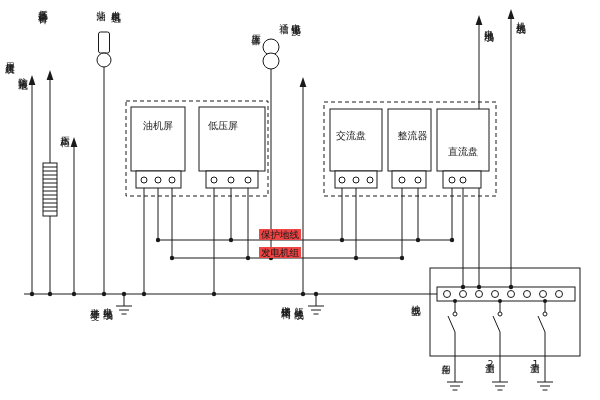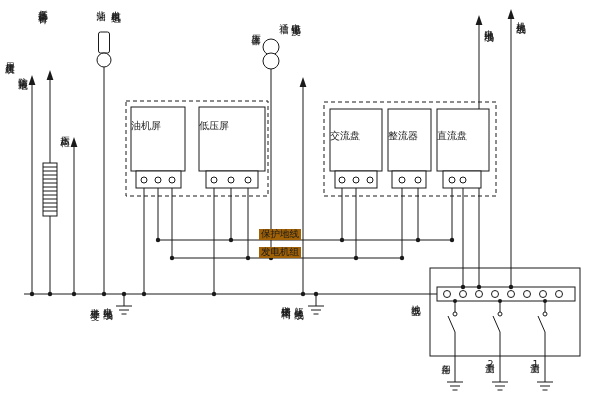--- a/index.html
+++ b/index.html
@@ -6,22 +6,22 @@
   .stage {
     position:relative; width:600px; height:400px; background:#ffffff;
     font-family:"DejaVu Sans","Liberation Sans",sans-serif; color:#1a1a1a;
     overflow:hidden;
   }
   .stage svg { position:absolute; left:0; top:0; }
   .vlabel {
     position:absolute; writing-mode:vertical-lr; text-orientation:upright;
     font-size:9.5px; line-height:11px; letter-spacing:1px; white-space:nowrap;
   }
-  .boxlabel { position:absolute; font-size:10px; line-height:12px; }
-  .linelabel { position:absolute; font-size:9.5px; line-height:11px; background:#a16207; padding:0 2px;font-family:Liberation Serif, serif; }
+  .boxlabel { position:absolute; font-size:10px; line-height:12px; text-align:center; }
+  .linelabel { position:absolute; font-size:9.5px; line-height:11px; background:#ef4444; padding:0 2px; }
 </style>
 </head>
 <body>
 
 <div class="stage">
 
   <svg width="600" height="400" viewBox="0 0 600 400">
     <g stroke="#1a1a1a" stroke-width="1" fill="none">
 
       <g>
@@ -216,19 +216,19 @@
   <div class="vlabel" style="left:281px;top:298px">主楼钢结构</div>
   <div class="vlabel" style="left:294px;top:300px">躯体地线</div>
   <div class="vlabel" style="left:411px;top:297px">地线盘</div>
   <div class="vlabel" style="left:441px;top:357px">备用</div>
   <div class="vlabel" style="left:485px;top:356px">测量2</div>
   <div class="vlabel" style="left:530px;top:356px">测量1</div>
 
   <div class="boxlabel" style="left:131px;top:120px;width:54px">油机屏</div>
   <div class="boxlabel" style="left:199px;top:120px;width:48px">低压屏</div>
   <div class="boxlabel" style="left:330px;top:130px;width:42px">交流盘</div>
-  <div class="boxlabel" style="left:388px;top:130px;width:63px">整流器</div>
-  <div class="boxlabel" style="left:437px;top:130px;width:52px">直流盘</div>
+  <div class="boxlabel" style="left:388px;top:130px;width:49px">整流器</div>
+  <div class="boxlabel" style="left:437px;top:146px;width:52px">直流盘</div>
 
   <div class="linelabel" style="left:259px;top:229px">保护地线</div>
   <div class="linelabel" style="left:259px;top:247px">发电机组</div>
 
 </div>
 
 </body></html>

